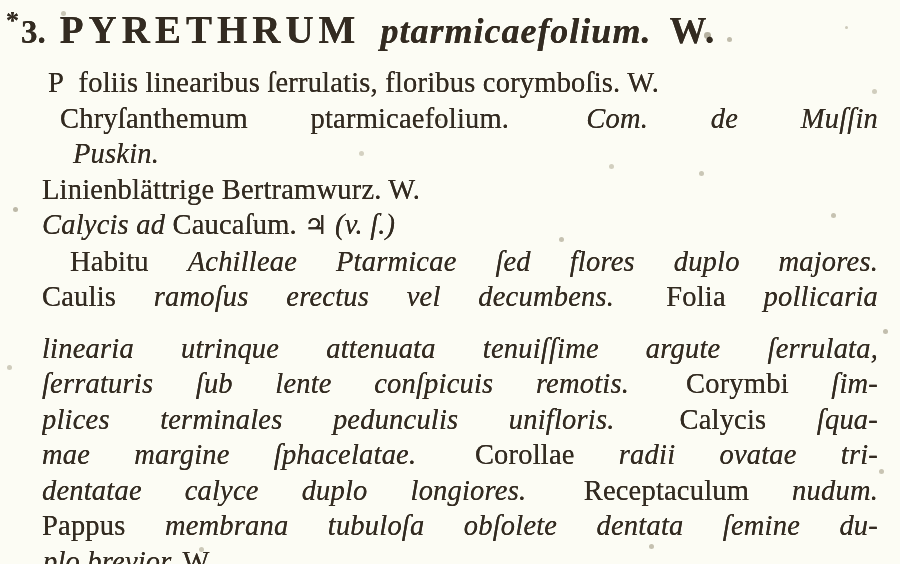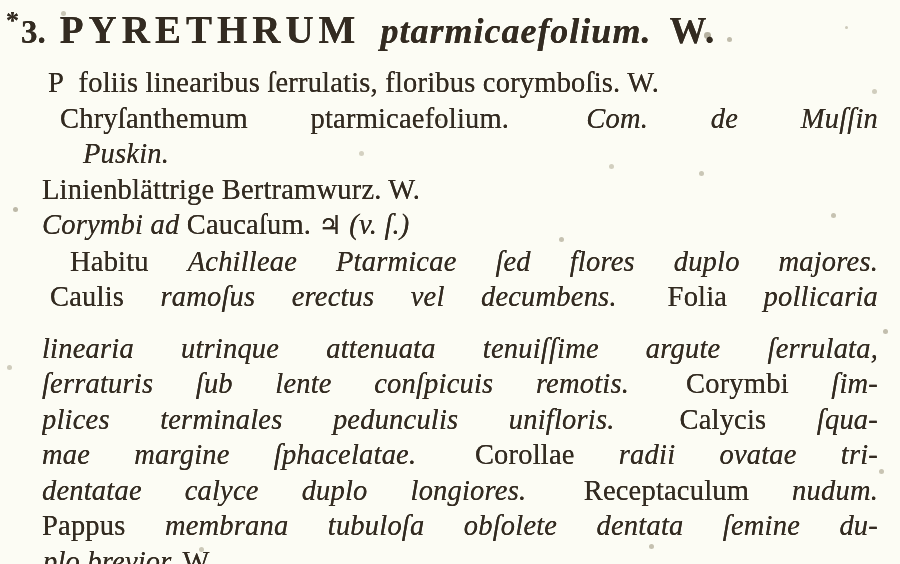--- a/index.html
+++ b/index.html
@@ -105,25 +105,25 @@
   <div class="specks"></div>
   <div class="content">
 
     <div class="header">
       <span class="star">*</span><span class="num">3.</span><span class="genus">PYRETHRUM</span><span class="sp">ptarmicaefolium.</span><span class="auth">W.</span>
     </div>
 
     <div class="textblock" id="textblock">
         <div class="line" style="margin-left: 6px;"><span class="">P foliis linearibus ſerrulatis, floribus corymboſis. W.</span></div>
         <div class="line just" style="margin-left: 18px;"><span class="">Chryſanthemum ptarmicaefolium. </span><span class="it"> Com. de Muſſin</span></div>
-        <div class="line" style="margin-left: 41px; font-family: Liberation Serif, serif;"><span class="it">Puskin.</span></div>
+        <div class="line" style="margin-left: 31px; font-family: Liberation Serif, serif;"><span class="it">Puskin.</span></div>
         <div class="line" style="margin-left: 0px;"><span class="">Linienblättrige Bertramwurz. W.</span></div>
-        <div class="line" style="margin-left: 0px;"><span class="it">Corymbi ad </span><span class="">Caucaſum. </span><span class=" sym">♃</span><span class=""> </span><span class="it">(v. ſ.)</span></div>
+        <div class="line" style="margin-left: 0px;"><span class="it">Calycis ad </span><span class="">Caucaſum. </span><span class=" sym">♃</span><span class=""> </span><span class="it">(v. ſ.)</span></div>
         <div class="line just" style="margin-left: 28px;"><span class="">Habitu </span><span class="it">Achilleae Ptarmicae ſed flores duplo majores.</span></div>
-        <div class="line just" style="margin-left: 8px;"><span class="">Caulis </span><span class="it">ramoſus erectus vel decumbens.</span><span class="">  Folia </span><span class="it">pollicaria</span></div>
+        <div class="line just" style="margin-left: 0px;"><span class="">Caulis </span><span class="it">ramoſus erectus vel decumbens.</span><span class="">  Folia </span><span class="it">pollicaria</span></div>
         <div class="line just" style="margin-left: 0px; margin-top: 16px;"><span class="it">linearia utrinque attenuata tenuiſſime argute ſerrulata,</span></div>
         <div class="line just" style="margin-left: 0px;"><span class="it">ſerraturis ſub lente conſpicuis remotis.</span><span class="">  Corymbi </span><span class="it">ſim-</span></div>
         <div class="line just" style="margin-left: 0px;"><span class="it">plices terminales pedunculis unifloris.</span><span class="">  Calycis </span><span class="it">ſqua-</span></div>
         <div class="line just" style="margin-left: 0px;"><span class="it">mae margine ſphacelatae.</span><span class="">  Corollae </span><span class="it">radii ovatae tri-</span></div>
         <div class="line just" style="margin-left: 0px;"><span class="it">dentatae calyce duplo longiores.</span><span class="">  Receptaculum </span><span class="it">nudum.</span></div>
         <div class="line just" style="margin-left: 0px;"><span class="">Pappus </span><span class="it">membrana tubuloſa obſolete dentata ſemine du-</span></div>
         <div class="line" style="margin-left: 1px;"><span class="it">plo brevior.</span><span class=""> W.</span></div>
       </div>
 
   </div>

